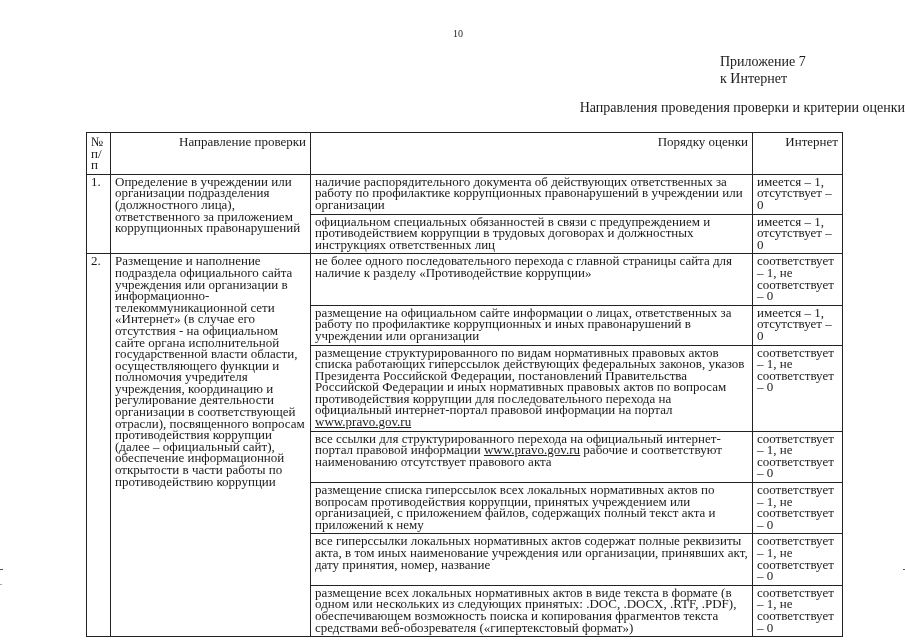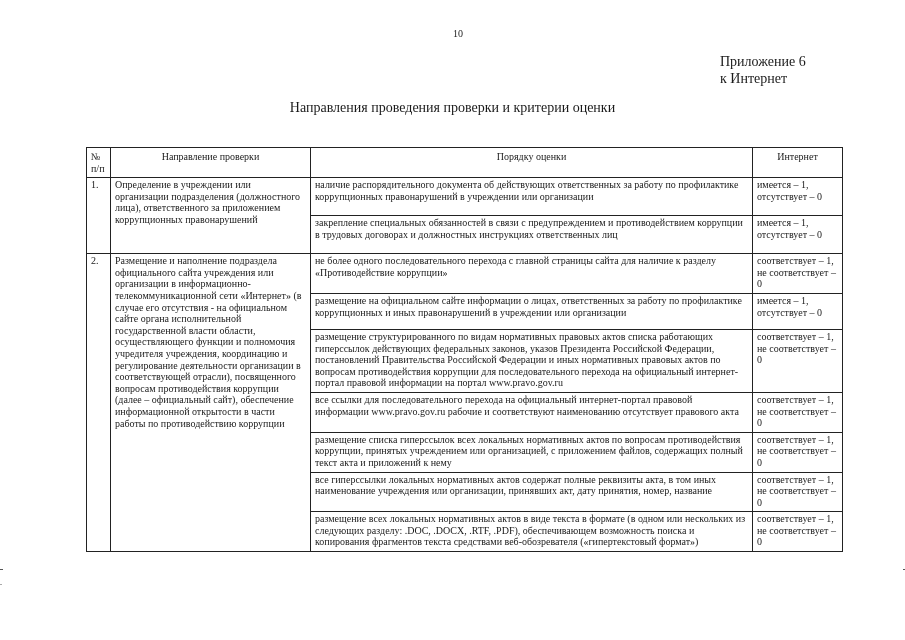--- a/index.html
+++ b/index.html
@@ -1,39 +1,39 @@
 <!DOCTYPE html>
 <html><head>
 <meta charset="utf-8">
 <style>
   html, body { margin: 0; padding: 0; background: #ffffff; }
   body { width: 905px; height: 640px; position: relative; overflow: hidden;
          font-family: "Liberation Serif", "DejaVu Serif", serif; color: #1a1a1a; }
   .page-number { position: absolute; left: 453px; top: 28px; font-size: 10px; }
   .annex { position: absolute; left: 720px; top: 53px; font-size: 14px; line-height: 17px; }
-  .doc-title { position: absolute; left: 0; width: 905px; text-align: center; top: 100px; font-size: 14px; }
-  table.criteria { position: absolute; left: 86px; top: 147px; width: 756px;
-         border-collapse: collapse; font-size: 10px; line-height: 11.6px; table-layout: fixed; }
+  .doc-title { position: absolute; left: 0; width: 905px; text-align: right; top: 100px; font-size: 14px; }
+  table.criteria { position: absolute; left: 86px; top: 132px; width: 756px;
+         border-collapse: collapse; font-size: 13px; line-height: 11.6px; table-layout: fixed; }
   table.criteria td, table.criteria th { border: 1px solid #222; vertical-align: top;
          padding: 1px 4px 3px 4px; font-weight: normal; text-align: left; }
-  table.criteria th { text-align: center; padding-top: 3px; }
+  table.criteria th { text-align: right; padding-top: 3px; }
   table.criteria th.num { text-align: left; }
   col.c1 { width: 24px; } col.c2 { width: 200px; } col.c3 { width: 442px; } col.c4 { width: 90px; }
   .just { text-align: justify; }
-  .url { }
+  .url { text-decoration: underline; }
   tr.head th { height: 22px; }
   .edge-mark { position: absolute; height: 1px; background: #555; }
 </style>
 </head>
 <body>
 
 <div class="page-number">10</div>
 
 <div class="annex">
-  <div>Приложение 6</div>
+  <div>Приложение 7</div>
   <div>к Интернет</div>
 </div>
 
 <div class="doc-title">Направления проведения проверки и критерии оценки</div>
 
 <table class="criteria">
   <colgroup>
       <col class="c1">
       <col class="c2">
       <col class="c3">
@@ -47,52 +47,52 @@
     <th>Интернет</th>
   </tr>
 
   <tr style="height:38px">
     <td rowspan="2">1.</td>
     <td rowspan="2">Определение в учреждении или организации подразделения (должностного лица), ответственного за приложением коррупционных правонарушений</td>
     <td>наличие распорядительного документа об действующих ответственных за работу по профилактике коррупционных правонарушений в учреждении или организации</td>
     <td>имеется – 1, отсутствует – 0</td>
   </tr>
   <tr style="height:38px">
-    <td class="just">закрепление специальных обязанностей в связи с предупреждением и противодействием коррупции в трудовых договорах и должностных инструкциях ответственных лиц</td>
+    <td class="just">официальном специальных обязанностей в связи с предупреждением и противодействием коррупции в трудовых договорах и должностных инструкциях ответственных лиц</td>
     <td>имеется – 1, отсутствует – 0</td>
   </tr>
 
   <tr style="height:37px">
     <td rowspan="7">2.</td>
     <td rowspan="7">Размещение и наполнение подраздела официального сайта учреждения или организации в информационно-телекоммуникационной сети «Интернет» (в случае его отсутствия - на официальном сайте органа исполнительной государственной власти области, осуществляющего функции и полномочия учредителя учреждения, координацию и регулирование деятельности организации в соответствующей отрасли), посвященного вопросам противодействия коррупции (далее – официальный сайт), обеспечение информационной открытости в части работы по противодействию коррупции</td>
     <td>не более одного последовательного перехода с главной страницы сайта для наличие к разделу «Противодействие коррупции»</td>
     <td>соответствует – 1, не соответствует – 0</td>
   </tr>
   <tr style="height:36px">
     <td>размещение на официальном сайте информации о лицах, ответственных за работу по профилактике коррупционных и иных правонарушений в учреждении или организации</td>
     <td>имеется – 1, отсутствует – 0</td>
   </tr>
   <tr>
     <td class="just"><span>размещение структурированного по видам нормативных правовых актов списка работающих гиперссылок действующих федеральных законов, указов Президента Российской Федерации, постановлений Правительства Российской Федерации и иных нормативных правовых актов по вопросам противодействия коррупции для последовательного перехода на официальный интернет-портал правовой информации на портал </span><span class="url">www.pravo.gov.ru</span><span></span></td>
     <td>соответствует – 1, не соответствует – 0</td>
   </tr>
   <tr>
-    <td><span>все ссылки для последовательного перехода на официальный интернет-портал правовой информации </span><span class="url">www.pravo.gov.ru</span><span> рабочие и соответствуют наименованию отсутствует правового акта</span></td>
+    <td><span>все ссылки для структурированного перехода на официальный интернет-портал правовой информации </span><span class="url">www.pravo.gov.ru</span><span> рабочие и соответствуют наименованию отсутствует правового акта</span></td>
     <td>соответствует – 1, не соответствует – 0</td>
   </tr>
   <tr>
     <td>размещение списка гиперссылок всех локальных нормативных актов по вопросам противодействия коррупции, принятых учреждением или организацией, с приложением файлов, содержащих полный текст акта и приложений к нему</td>
     <td>соответствует – 1, не соответствует – 0</td>
   </tr>
   <tr>
     <td>все гиперссылки локальных нормативных актов содержат полные реквизиты акта, в том иных наименование учреждения или организации, принявших акт, дату принятия, номер, название</td>
     <td>соответствует – 1, не соответствует – 0</td>
   </tr>
   <tr>
-    <td>размещение всех локальных нормативных актов в виде текста в формате (в одном или нескольких из следующих разделу: .DOC, .DOCX, .RTF, .PDF), обеспечивающем возможность поиска и копирования фрагментов текста средствами веб-обозревателя («гипертекстовый формат»)</td>
+    <td>размещение всех локальных нормативных актов в виде текста в формате (в одном или нескольких из следующих принятых: .DOC, .DOCX, .RTF, .PDF), обеспечивающем возможность поиска и копирования фрагментов текста средствами веб-обозревателя («гипертекстовый формат»)</td>
     <td>соответствует – 1, не соответствует – 0</td>
   </tr>
 </tbody>
   </table>
 
 <div class="edge-mark" style="left:0;top:569px;width:3px;"></div>
 <div class="edge-mark" style="left:0;top:584px;width:2px;background:#aaa;"></div>
 <div class="edge-mark" style="left:903px;top:569px;width:2px;"></div>
 
 </body></html>

